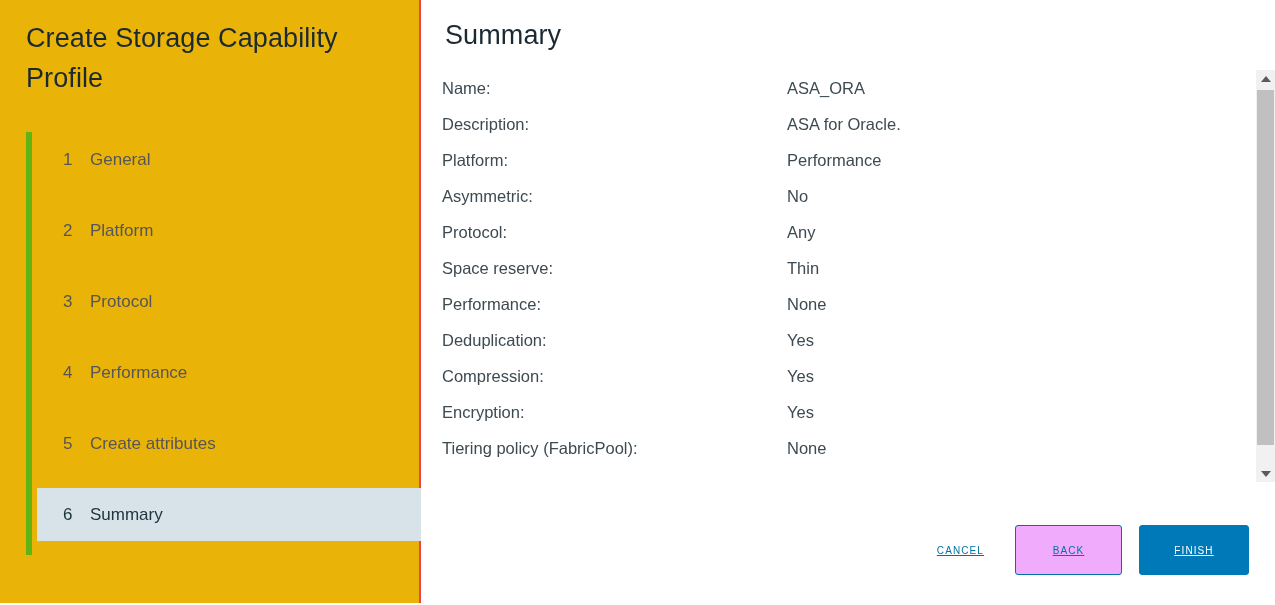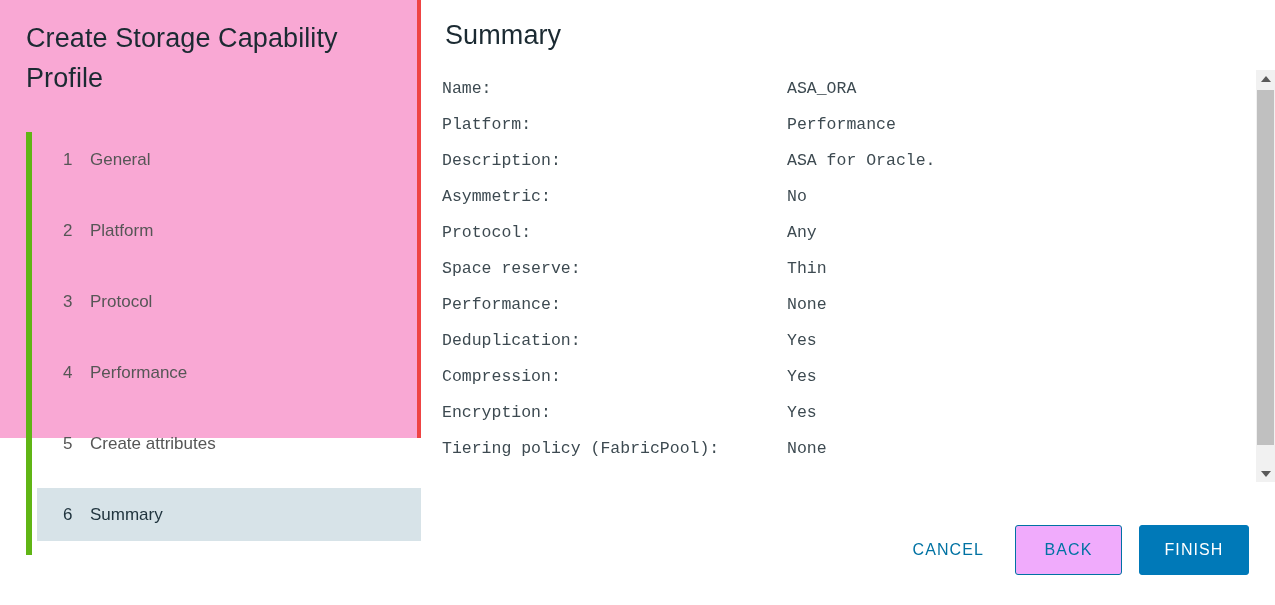--- a/index.html
+++ b/index.html
@@ -19,23 +19,23 @@
     width: 1275px;
     height: 605px;
     display: flex;
     background: #ffffff;
   }
 
   
   .sidebar {
     position: relative;
     width: 421px;
-    height: 438px;
-    background: #f9a8d4;
-    border-right: 4px solid #ef4444;
+    height: 603px;
+    background: #eab308;
+    border-right: 2px solid #ef4444;
     box-sizing: border-box;
     flex: 0 0 421px;
   }
   .wizard-title {
     position: absolute;
     left: 26px;
     top: 18px;
     width: 340px;
     font-size: 27px;
     font-weight: 300;
@@ -117,21 +117,20 @@
     width: 800px;
     border-collapse: collapse;
   }
   .summary-table td {
     padding: 0;
     height: 36px;
     font-size: 16.5px;
     color: #3d4a51;
     vertical-align: middle;
     white-space: nowrap;
-    font-family: Liberation Mono, monospace;
   }
   .summary-table td.sum-label {
     width: 345px;
   }
   .summary-table td.sum-value {
     width: 455px;
     margin-left: 8px;
   }
 
   
@@ -177,30 +176,31 @@
   .footer {
     position: absolute;
     right: 26px;
     bottom: 30px;
     display: flex;
     align-items: center;
     gap: 17px;
   }
   .btn {
     font-family: "Liberation Sans", sans-serif;
-    font-size: 16px;
+    font-size: 10px;
     letter-spacing: 1.1px;
     cursor: pointer;
     border-radius: 3px;
     box-sizing: border-box;
     display: inline-flex;
     align-items: center;
     justify-content: center;
     height: 50px;
     text-transform: uppercase;
+    text-decoration: underline;
   }
   .btn-flat {
     background: transparent;
     border: none;
     color: #0072a3;
     padding: 0 14px;
   }
   .btn-outline {
     background: #f0abfc;
     border: 1px solid #0072a3;
@@ -256,26 +256,26 @@
     <div class="content-title">Summary</div>
 
     <div class="summary-viewport">
       <table class="summary-table">
         <tbody id="summary-body">
             <tr>
               <td class="sum-label">Name:</td>
               <td class="sum-value">ASA_ORA</td>
             </tr>
             <tr>
+              <td class="sum-label">Description:</td>
+              <td class="sum-value">ASA for Oracle.</td>
+            </tr>
+            <tr>
               <td class="sum-label">Platform:</td>
               <td class="sum-value">Performance</td>
-            </tr>
-            <tr>
-              <td class="sum-label">Description:</td>
-              <td class="sum-value">ASA for Oracle.</td>
             </tr>
             <tr>
               <td class="sum-label">Asymmetric:</td>
               <td class="sum-value">No</td>
             </tr>
             <tr>
               <td class="sum-label">Protocol:</td>
               <td class="sum-value">Any</td>
             </tr>
             <tr>

